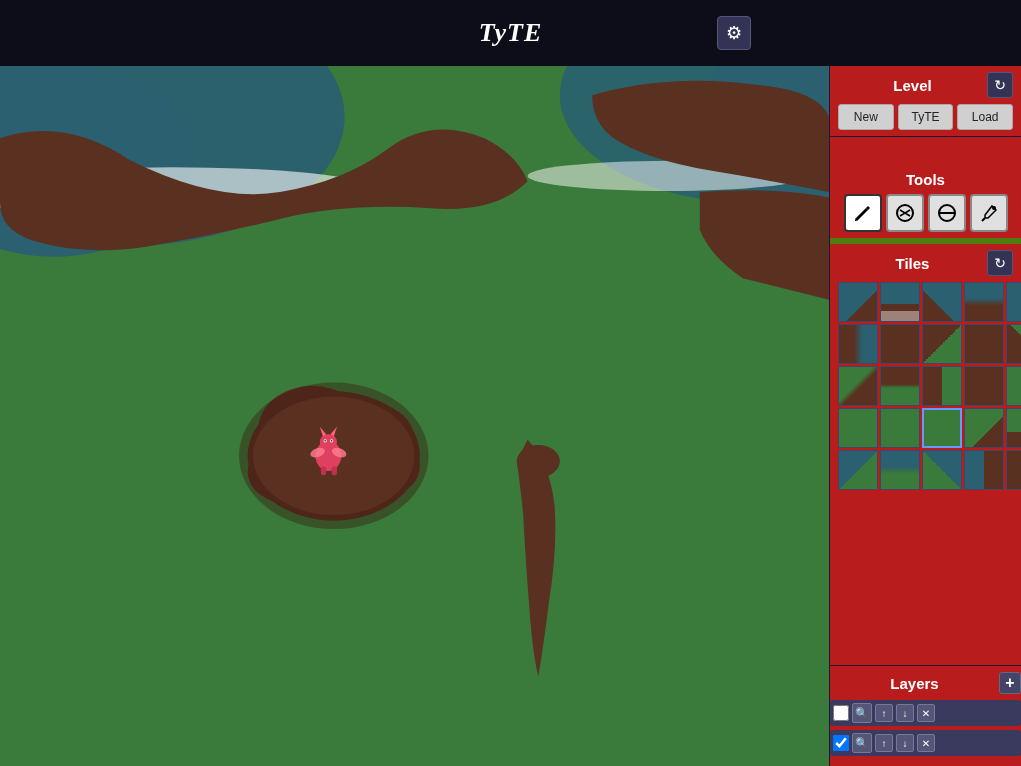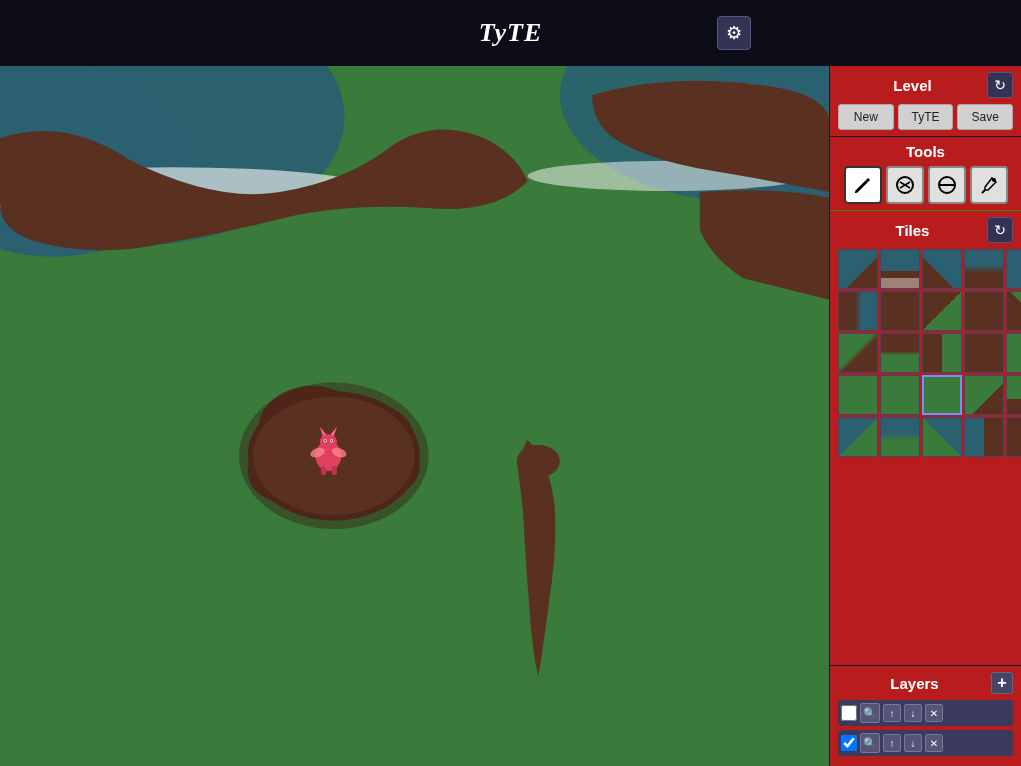--- a/index.html
+++ b/index.html
@@ -126,21 +126,22 @@
       border-radius: 3px;
       font-size: 12px;
       cursor: pointer;
       color: #222;
       text-align: center;
     }
 
     
     #tools-section {
       padding: 6px 4px;
-      border-bottom: 1px solid #4d7c0f;
+      border-bottom: 6px solid #4d7c0f;
+      margin-top: 28px;
     }
     #tools-title {
       color: white;
       font-size: 15px;
       font-weight: bold;
       text-align: center;
       margin-bottom: 6px;
     }
     #tools-row {
       display: flex;
@@ -207,21 +208,21 @@
       cursor: pointer;
       overflow: hidden;
       position: relative;
     }
     .tile-cell.selected {
       border: 2px solid #6699ff;
     }
 
     
     #layers-section {
-      padding: 6px 8px;
+      padding: 6px 0;
     }
     #layers-header {
       display: flex;
       align-items: center;
       justify-content: space-between;
       margin-bottom: 6px;
     }
     #layers-title {
       color: white;
       font-size: 15px;
@@ -369,21 +370,21 @@
   <div id="right-panel">
 
     <div id="level-section">
       <div id="level-header">
         <span id="level-title">Level</span>
         <div id="level-refresh-btn">↻</div>
       </div>
       <div id="level-buttons">
         <button class="level-btn">New</button>
         <button class="level-btn">TyTE</button>
-        <button class="level-btn">Save</button>
+        <button class="level-btn">Load</button>
       </div>
     </div>
 
     <div id="tools-section">
       <div id="tools-title">Tools</div>
       <div id="tools-row">
         <div class="tool-btn active">
           <svg width="22" height="22" viewBox="0 0 22 22">
               <path d="M3 17 L14 6 L16 8 L5 19 Z" fill="black"></path>
               <path d="M14 6 L16 4 L18 6 L16 8 Z" fill="black"></path>

